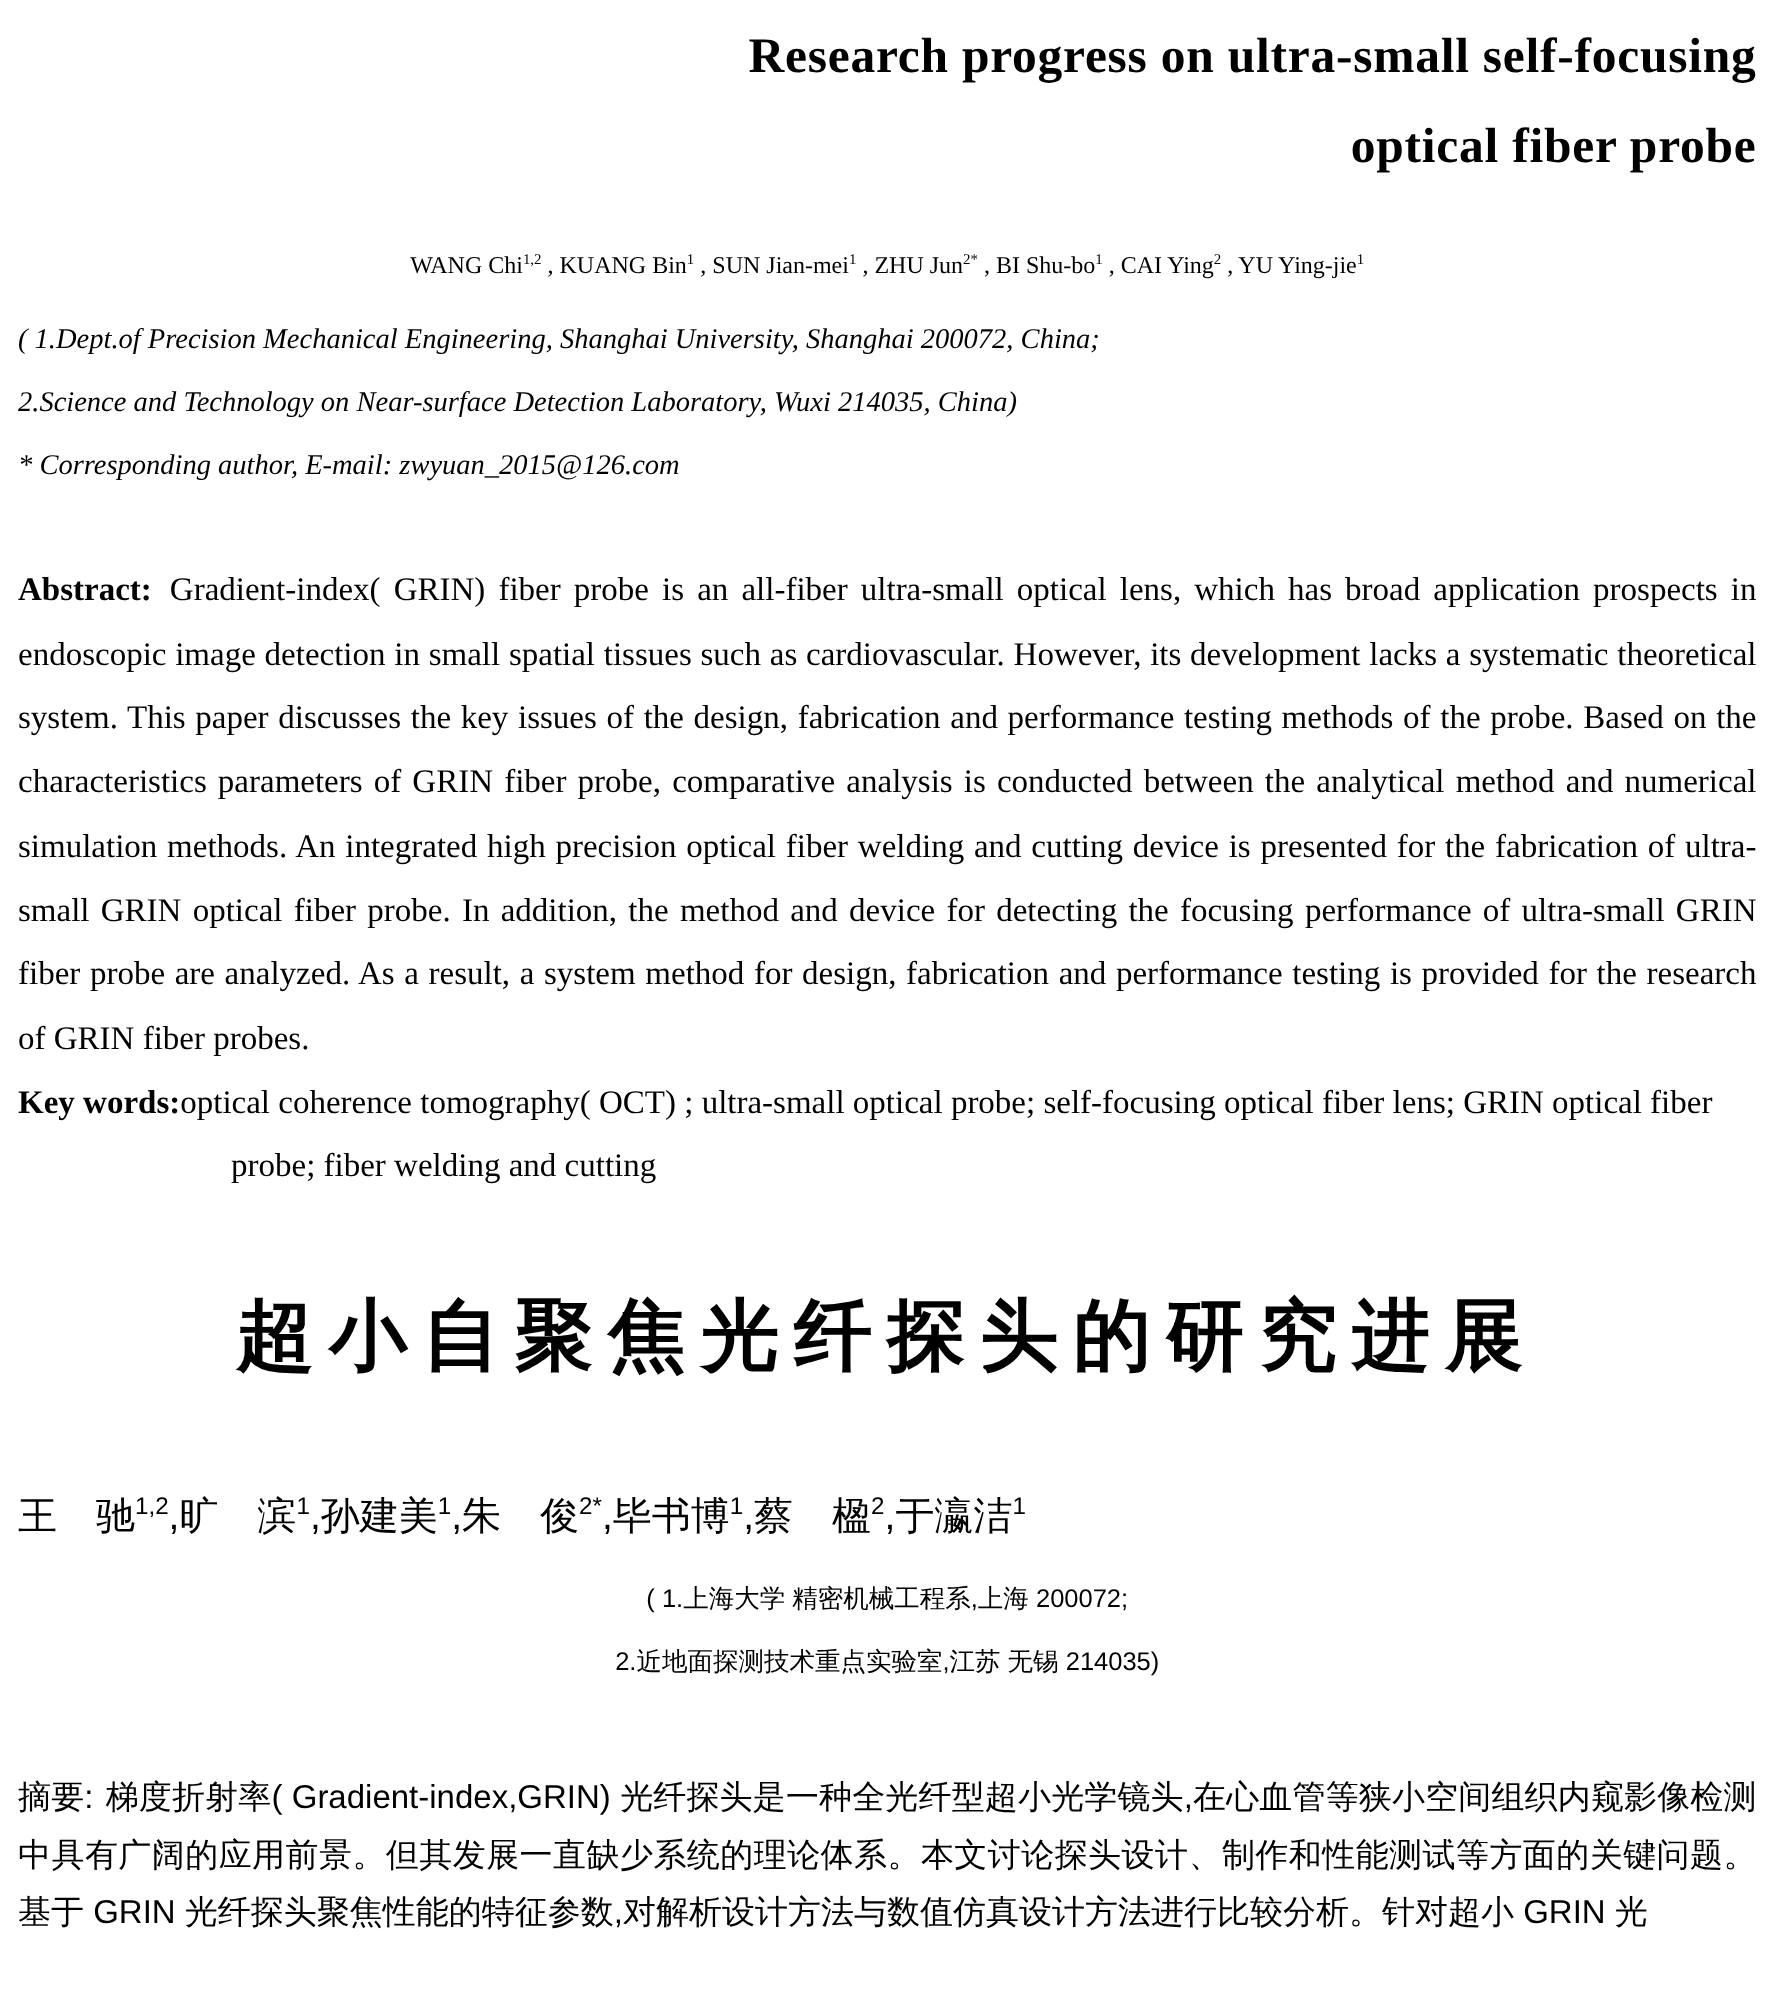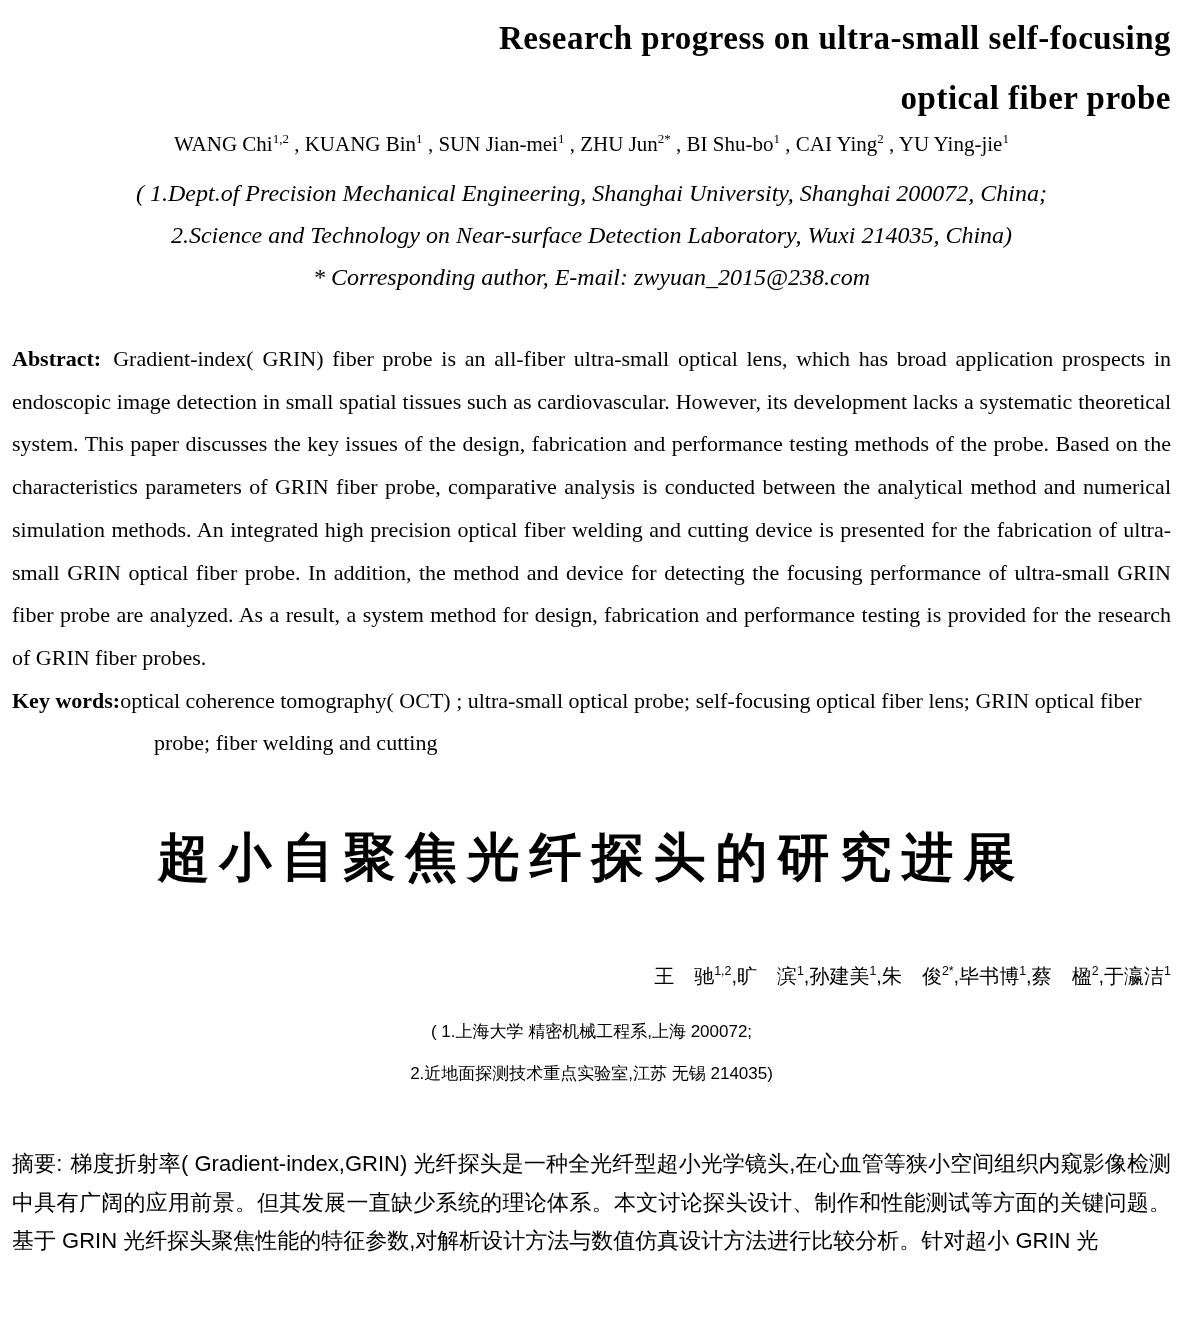--- a/index.html
+++ b/index.html
@@ -30,31 +30,31 @@
     margin: 8px 0 0 0;
     font-size: 33px;
     font-weight: bold;
     line-height: 60px;
     text-align: right;
     letter-spacing: 0.5px;
   }
   .title-en .line { display: block; }
 
   .authors-en {
-    font-size: 21px;
+    margin-top: 34px;
+    font-size: 16px;
     line-height: 32px;
     text-align: center;
     white-space: nowrap;
   }
 
   .affil-en {
-    font-size: 24px;
+    font-size: 19px;
     font-style: italic;
     line-height: 42px;
-    text-align: center;
   }
   .affil-en.first { margin-top: 12px; }
 
   .abstract-en {
     margin: 40px 0 0 0;
     font-size: 22px;
     line-height: 42.7px;
     text-align: justify;
   }
   .abstract-en b { margin-right: 12px; }
@@ -75,23 +75,23 @@
     font-family: "Liberation Sans", sans-serif;
     font-size: 52px;
     font-weight: bold;
     line-height: 72px;
     letter-spacing: 10px;
     text-align: center;
   }
   .authors-zh {
     margin-top: 60px;
     font-family: "Liberation Sans", sans-serif;
-    font-size: 20px;
+    font-size: 26px;
     line-height: 46px;
-    text-align: right;
+    text-align: left;
     white-space: nowrap;
   }
   .affil-zh {
     font-family: "Liberation Sans", sans-serif;
     font-size: 17px;
     line-height: 42px;
     text-align: center;
   }
   .affil-zh.first { margin-top: 12px; }
 
@@ -111,21 +111,21 @@
 
   <h1 class="title-en">
     <span class="line">Research progress on ultra-small self-focusing</span>
     <span class="line">optical fiber probe</span>
   </h1>
 
   <div class="authors-en"><span>WANG Chi<sup>1,2</sup></span> , <span>KUANG Bin<sup>1</sup></span> , <span>SUN Jian-mei<sup>1</sup></span> , <span>ZHU Jun<sup>2*</sup></span> , <span>BI Shu-bo<sup>1</sup></span> , <span>CAI Ying<sup>2</sup></span> , <span>YU Ying-jie<sup>1</sup></span></div>
 
   <div class="affil-en first">( 1.Dept.of Precision Mechanical Engineering, Shanghai University, Shanghai 200072, China;</div>
   <div class="affil-en">2.Science and Technology on Near-surface Detection Laboratory, Wuxi 214035, China)</div>
-  <div class="affil-en">*  Corresponding author,  E-mail: zwyuan_2015@238.com</div>
+  <div class="affil-en">*  Corresponding author,  E-mail: zwyuan_2015@126.com</div>
 
   <p class="abstract-en"><b>Abstract:</b><span>Gradient-index( GRIN) fiber probe is an all-fiber ultra-small optical lens, which has broad application prospects in endoscopic image detection in small spatial tissues such as cardiovascular. However, its development lacks a systematic theoretical system. This paper discusses the key issues of the design, fabrication and performance testing methods of the probe. Based on the characteristics parameters of GRIN fiber probe, comparative analysis is conducted between the analytical method and numerical simulation methods. An integrated high precision optical fiber welding and cutting device is presented for the fabrication of ultra-small GRIN optical fiber probe. In addition, the method and device for detecting the focusing performance of ultra-small GRIN fiber probe are analyzed. As a result, a system method for design, fabrication and performance testing is provided for the research of GRIN fiber probes.</span></p>
 
   <p class="keywords-en"><b>Key words:</b><span>optical coherence tomography( OCT) ; ultra-small optical probe; self-focusing optical fiber lens; GRIN optical fiber probe; fiber welding and cutting</span></p>
 
   <h2 class="title-zh">超小自聚焦光纤探头的研究进展</h2>
 
   <div class="authors-zh"><span>王　驰<sup>1,2</sup></span>,<span>旷　滨<sup>1</sup></span>,<span>孙建美<sup>1</sup></span>,<span>朱　俊<sup>2*</sup></span>,<span>毕书博<sup>1</sup></span>,<span>蔡　楹<sup>2</sup></span>,<span>于瀛洁<sup>1</sup></span></div>
 
   <div class="affil-zh first">( 1.上海大学 精密机械工程系,上海 200072;</div>

